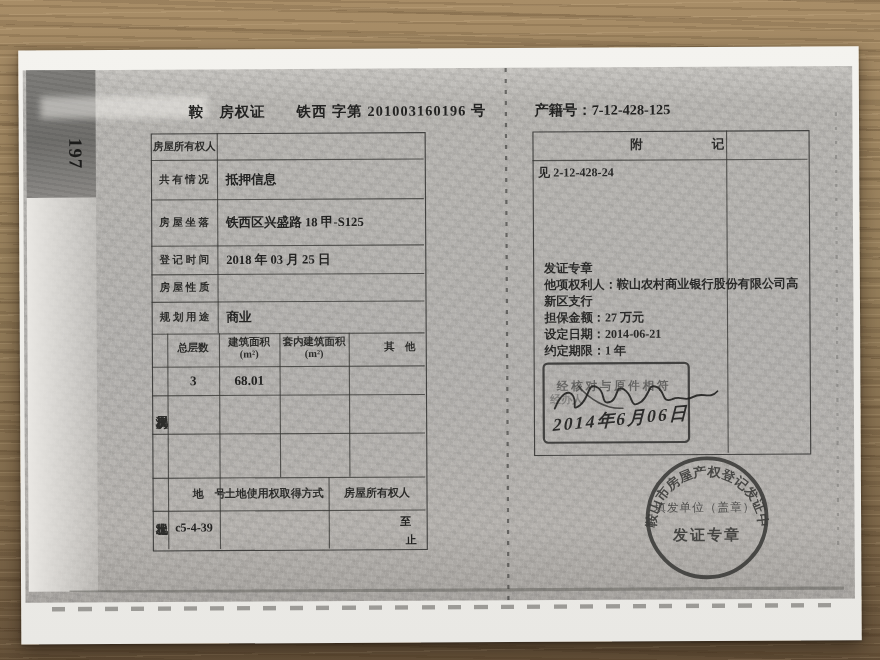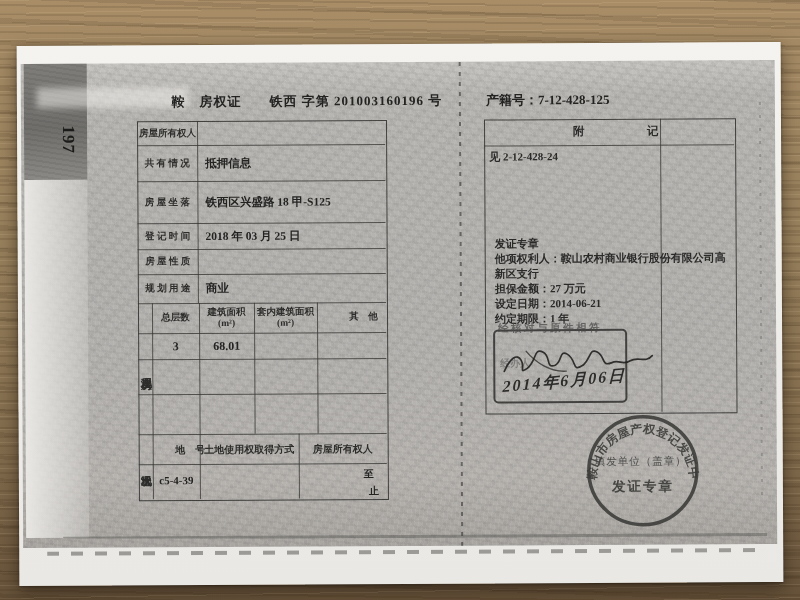--- a/index.html
+++ b/index.html
@@ -145,21 +145,21 @@
     <div class="noteline" style="left:472px;top:106px">见 2-12-428-24</div>
 
     <div class="noteline" style="left:477px;top:193px">发证专章</div>
     <div class="noteline" style="left:477px;top:208px">他项权利人：鞍山农村商业银行股份有限公司高</div>
     <div class="noteline" style="left:477px;top:223px">新区支行</div>
     <div class="noteline" style="left:477px;top:238px">担保金额：27 万元</div>
     <div class="noteline" style="left:477px;top:253px">设定日期：2014-06-21</div>
     <div class="noteline" style="left:477px;top:268px">约定期限：1 年</div>
 
     <div class="stampbox"></div>
-    <div class="stamptext" style="left:480px;top:278px;width:120px;font-size:10.5px;letter-spacing:2.5px">经核对与原件相符</div>
+    <div class="stamptext" style="left:480px;top:301px;width:120px;text-align:center;font-size:10.5px;letter-spacing:2.5px">经核对与原件相符</div>
     <div class="stamptext" style="left:482px;top:313px;font-size:10px;opacity:.65">经办人</div>
     <svg class="sig" width="164" height="46" viewBox="0 0 164 46">
       <path d="M8 32 C14 18, 21 14, 25 21 C29 28, 22 35, 31 29 C41 21, 37 8, 47 13 C55 17, 49 30, 59 26 C66 23, 63 10, 71 15 C81 21, 75 34, 87 26 C95 19, 93 9, 101 13 C109 17, 105 28, 115 24 C123 20, 126 27, 134 22 C142 17, 149 25, 156 17" stroke="#1e1e1d" fill="none" stroke-width="1.7" stroke-linecap="round" opacity="0.88"></path>
       <path d="M30 12 C40 24, 55 33, 70 32" stroke="#1e1e1d" fill="none" stroke-width="1.4" stroke-linecap="round" opacity="0.7"></path>
     </svg>
     <div class="hwdate">2014年6月06日</div>
 
     <div class="underlay">填发单位（盖章）</div>
     <svg class="sealwrap" viewBox="0 0 124 124">
       <circle cx="62" cy="62" r="54" fill="none" stroke="#3a3a38" stroke-width="3.5" opacity="0.88"></circle>

